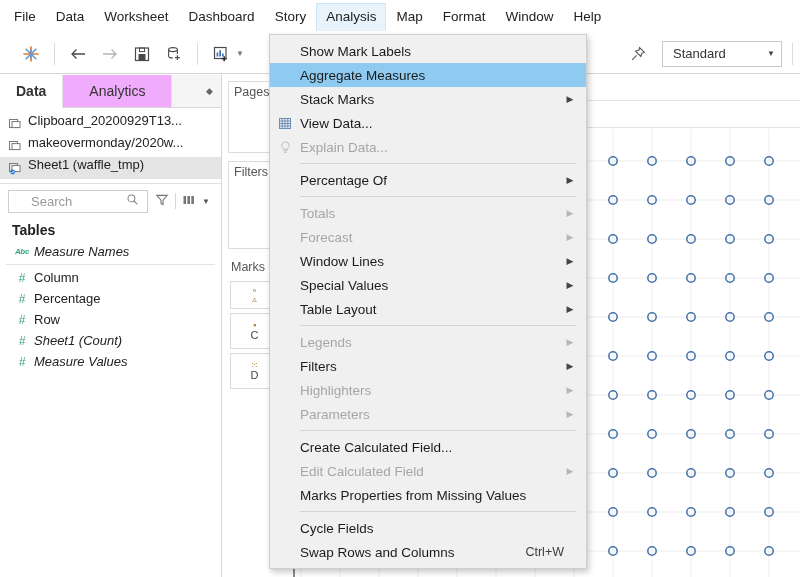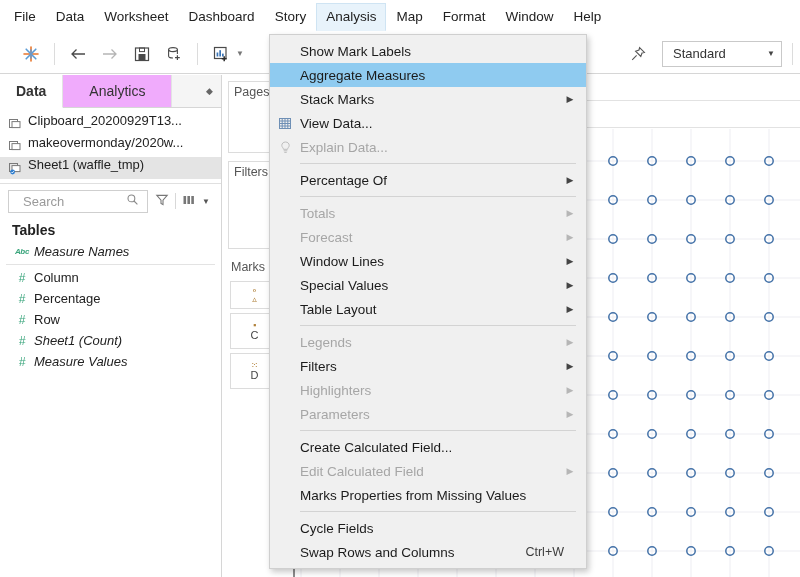--- a/index.html
+++ b/index.html
@@ -49,21 +49,21 @@
   .ptab.active{background:#fff;font-weight:bold;border-bottom:1px solid #fff;margin-bottom:-1px;}
   #pane-tabs .spacer{flex:1;background:#f5f5f5;display:flex;align-items:center;justify-content:flex-end;padding-right:8px;color:#666;font-size:9px;}
   .ds-list{padding:5px 0 4px 0;border-bottom:1px solid #e0e0e0;}
   .ds-row{display:flex;height:22px;padding-left:8px;font-size:13px;color:#222;}
   .ds-row.sel{background:#e4e4e4;}
   .ds-ic{width:20px;flex:0 0 20px;color:#7a7a7a;display:flex;align-items:center;}
   #searchrow{display:flex;align-items:center;height:34px;padding:0 8px;box-sizing:border-box;}
   #searchbox{
     flex:1;height:23px;border:1px solid #cfcfcf;background:#fff;
     display:flex;align-items:center;justify-content:space-between;
-    padding:0 5px 0 14px;box-sizing:border-box;
+    padding:0 5px 0 22px;box-sizing:border-box;
   }
   #searchbox .ph{color:#9a9a9a;font-size:13px;}
   .srch-ic{color:#8a8a8a;width:20px;text-align:center;}
   .vsep{width:1px;height:16px;background:#d8d8d8;margin:0 3px;}
   .sec-title{font-weight:bold;font-size:14px;color:#222;padding:4px 0 3px 12px;}
   .fld{display:flex;align-items:center;height:21px;padding-left:10px;font-size:13px;color:#222;}
   .fld .fic{width:24px;flex:0 0 24px;text-align:center;color:#3aa57c;font-size:12px;}
   .fld .fic.abc{color:#3aa57c;font-size:8px;font-weight:bold;letter-spacing:-.3px;}
   .fld.ital{font-style:italic;}
   .fld-div{height:1px;background:#e3e3e3;margin:2px 6px 2px 6px;}

